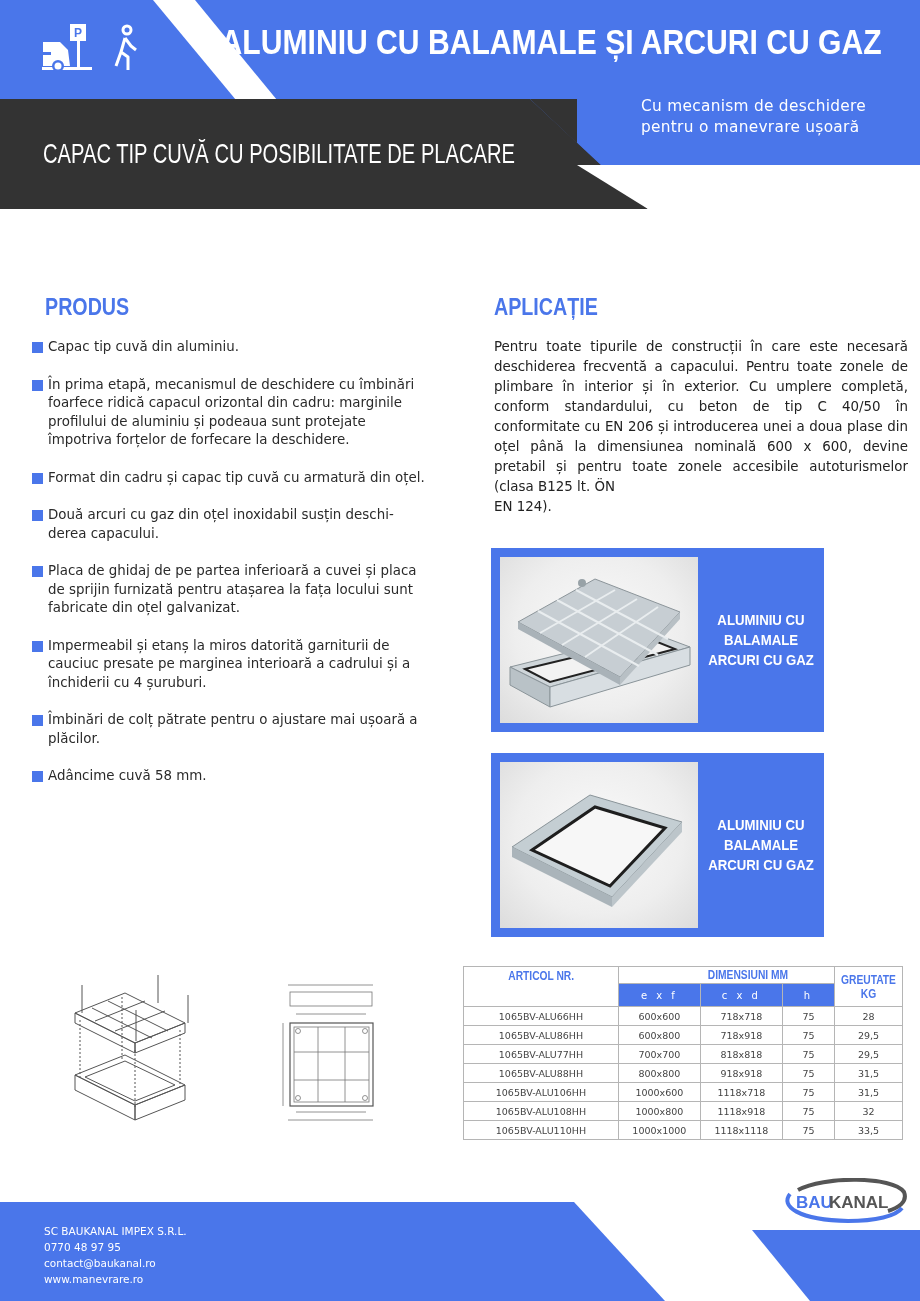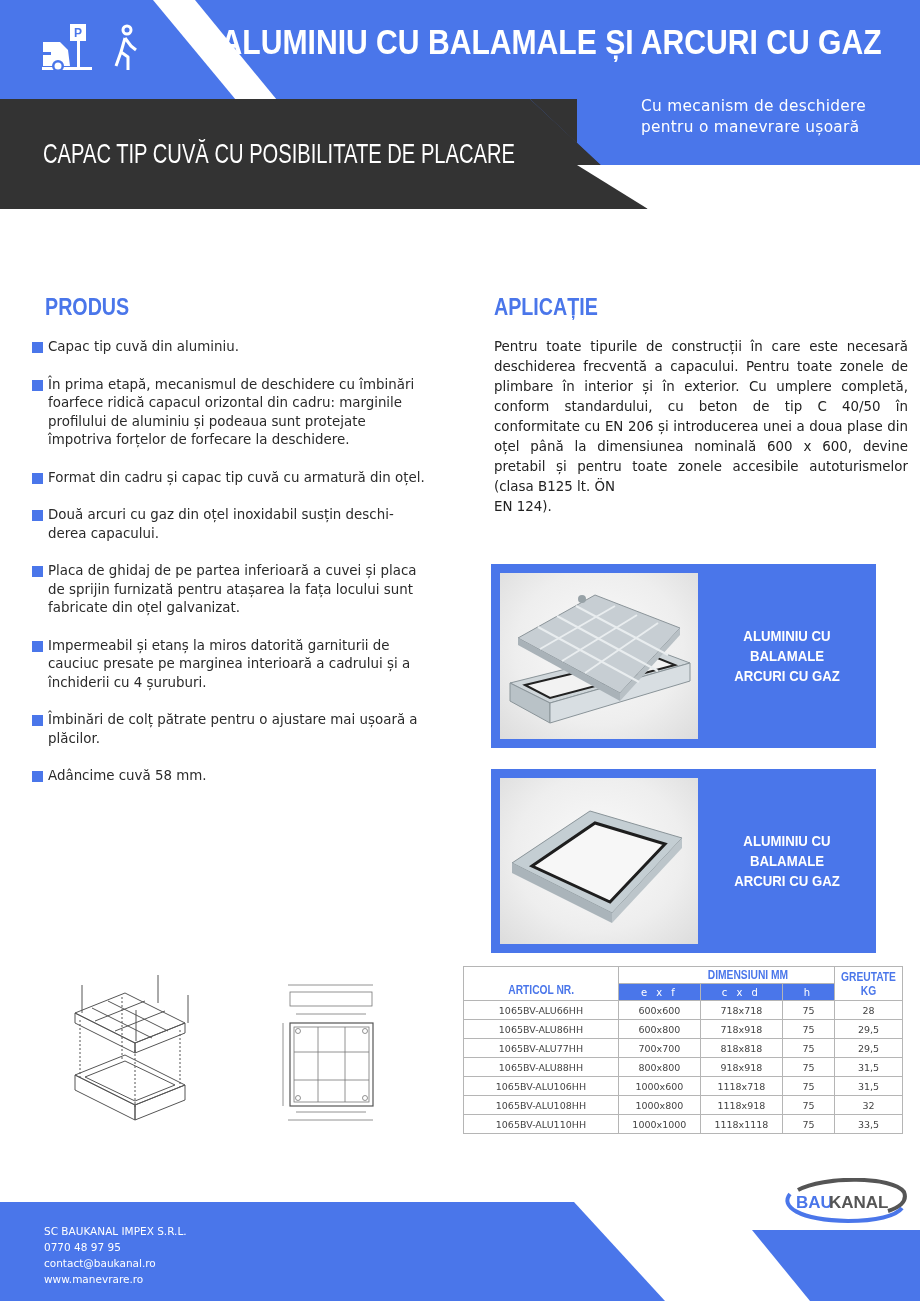--- a/index.html
+++ b/index.html
@@ -37,21 +37,21 @@
   }
   .produs-list li .bullet {
     position: absolute; left: 0; top: 4px; width: 11px; height: 11px; background: #4a76ea;
   }
   .aplicatie-text {
     position: absolute; left: 494px; top: 337px; width: 414px; font-size: 13.4px; line-height: 20px;
     color: #222; text-align: justify;
   }
 
   
-  .card { position: absolute; left: 491px; width: 385px; height: 184px; background: #4a76ea; margin-top: 16px; }
+  .card { position: absolute; left: 491px; width: 333px; height: 184px; background: #4a76ea; }
   .card .photo {
     position: absolute; left: 9px; top: 9px; width: 198px; height: 166px;
     background: radial-gradient(ellipse at 50% 45%, #fafafa 0%, #eeeeee 60%, #dcdcdc 100%);
   }
   .card .label {
     position: absolute; left: 207px; right: 0; top: 0; bottom: 0; display: flex; align-items: center;
     justify-content: center; text-align: center; color: #fff; font-family: "Liberation Sans", sans-serif;
     font-weight: 700; font-size: 15px; line-height: 20px; transform: scaleX(0.88);
   }
 
@@ -62,21 +62,21 @@
   .spec-table {
     position: absolute; left: 463px; top: 966px; width: 440px; border-collapse: collapse;
     font-size: 9.5px; color: #444;
   }
   .spec-table td, .spec-table th { border: 1px solid #b5b5b5; text-align: center; height: 19px; padding: 0; }
   .spec-table th {
     color: #4a76ea; font-family: "Liberation Sans", sans-serif; font-weight: 700; font-size: 12.5px;
     background: #fff;
   }
   .spec-table th .sq { display: inline-block; transform: scaleX(0.82); }
-  .spec-table .subhead th { background: #4a76ea; color: #fff; font-weight: 400; font-size: 10px; letter-spacing: 3px; height: 17px; font-family: "DejaVu Sans", sans-serif; }
+  .spec-table .subhead th { background: #4a76ea; color: #fff; font-weight: 400; font-size: 10px; letter-spacing: 3px; height: 23px; font-family: "DejaVu Sans", sans-serif; }
   .spec-table td { font-size: 9.5px; color: #444; }
 
   
   .footer-bg { position: absolute; left: 0; top: 1200px; width: 920px; height: 101px; }
   .footer-info {
     position: absolute; left: 44px; top: 1223px; color: #fff; font-size: 10.5px; line-height: 16px;
   }
   .logo { position: absolute; left: 778px; top: 1178px; width: 130px; height: 48px; }
 </style>
 </head>
@@ -224,21 +224,21 @@
     <circle cx="20" cy="51" r="2.5"></circle>
       <circle cx="87" cy="51" r="2.5"></circle>
     <circle cx="20" cy="118" r="2.5"></circle>
       <circle cx="87" cy="118" r="2.5"></circle>
   </g>
 </svg>
 
 <table class="spec-table">
   <thead>
     <tr>
-      <th rowspan="2" style="width:162px; vertical-align:top; padding-top:16px;"><span class="sq">ARTICOL NR.</span></th>
+      <th rowspan="2" style="width:162px; vertical-align:top; padding-top:2px;"><span class="sq">ARTICOL NR.</span></th>
       <th colspan="3" style="height:17px;padding-left:44px;"><span class="sq">DIMENSIUNI MM</span></th>
       <th rowspan="2" style="width:56px; line-height:14px;"><span class="sq"><span>GREUTATE</span><br><span>KG</span></span></th>
     </tr>
     <tr class="subhead">
       <th style="width:84px;">e x f</th>
       <th style="width:84px;">c x d</th>
       <th style="width:55px;">h</th>
     </tr>
   </thead>
   <tbody>

